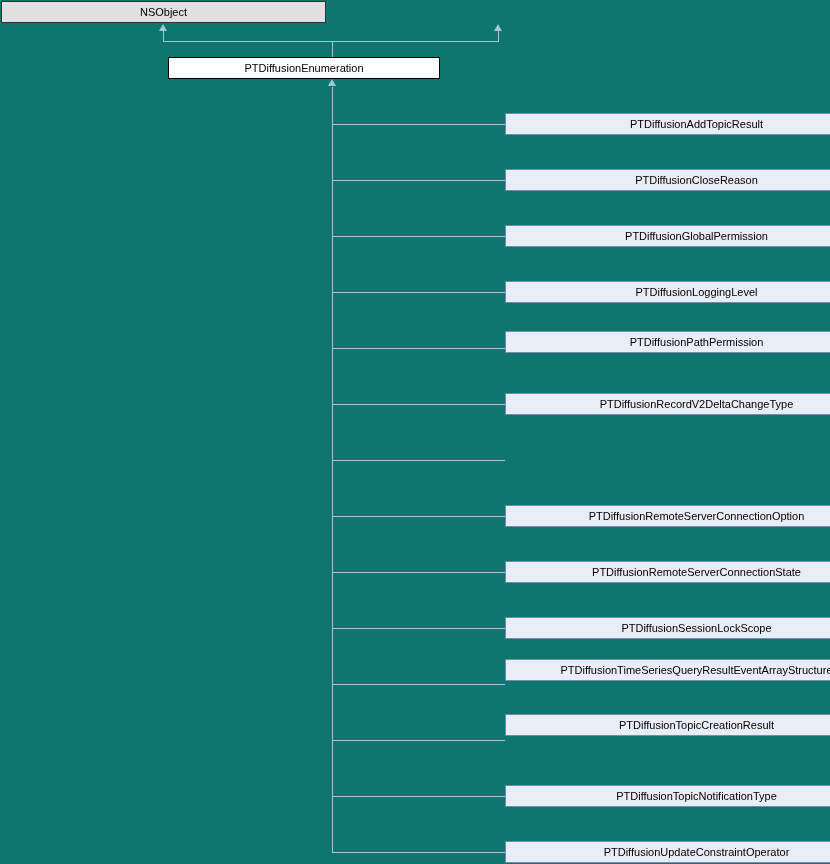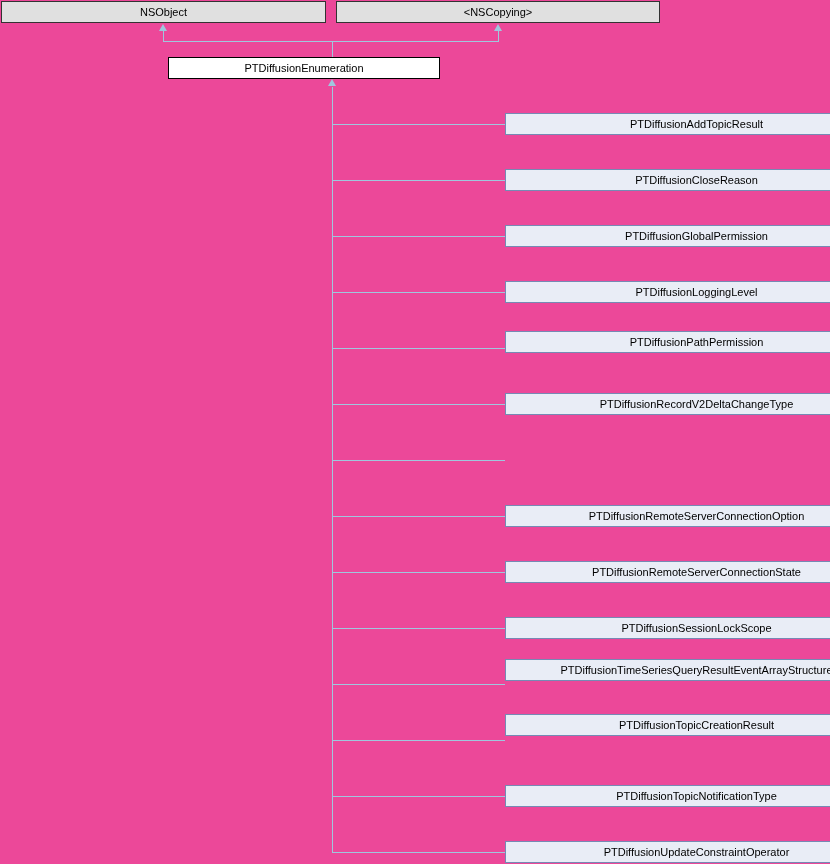--- a/index.html
+++ b/index.html
@@ -10,21 +10,21 @@
     --main-border: #000000;
     --sub-fill: #e9edf6;
     --sub-border: #7689b4;
     --text: #000000;
   }
   html, body { margin: 0; padding: 0; background: #ffffff; }
   .canvas {
     position: relative;
     width: 830px;
     height: 864px;
-    background: #ec4899;
+    background: #0f766e;
     overflow: hidden;
     font-family: "Liberation Sans", "DejaVu Sans", sans-serif;
   }
   .node {
     position: absolute;
     box-sizing: border-box;
     height: 22px;
     display: flex;
     align-items: center;
     justify-content: center;
@@ -59,21 +59,20 @@
     border-right: 4px solid transparent;
     border-bottom: 7px solid var(--edge);
   }
 </style>
 </head>
 <body>
 
 <div class="canvas">
 
   <div class="node gray" style="left:1px; top:1px; width:325px;">NSObject</div>
-  <div class="node gray" style="left:336px; top:1px; width:324px;">&lt;NSCopying&gt;</div>
 
   <div class="arrow-up" style="left:159px; top:24px;"></div>
   <div class="vline" style="left:163px; top:31px; height:10px;"></div>
   <div class="arrow-up" style="left:494px; top:24px;"></div>
   <div class="vline" style="left:498px; top:31px; height:10px;"></div>
   <div class="hline" style="left:163px; top:41px; width:336px;"></div>
   <div class="vline" style="left:332px; top:41px; height:16px;"></div>
 
   <div class="node main" style="left:168px; top:57px; width:272px;">PTDiffusionEnumeration</div>
 

